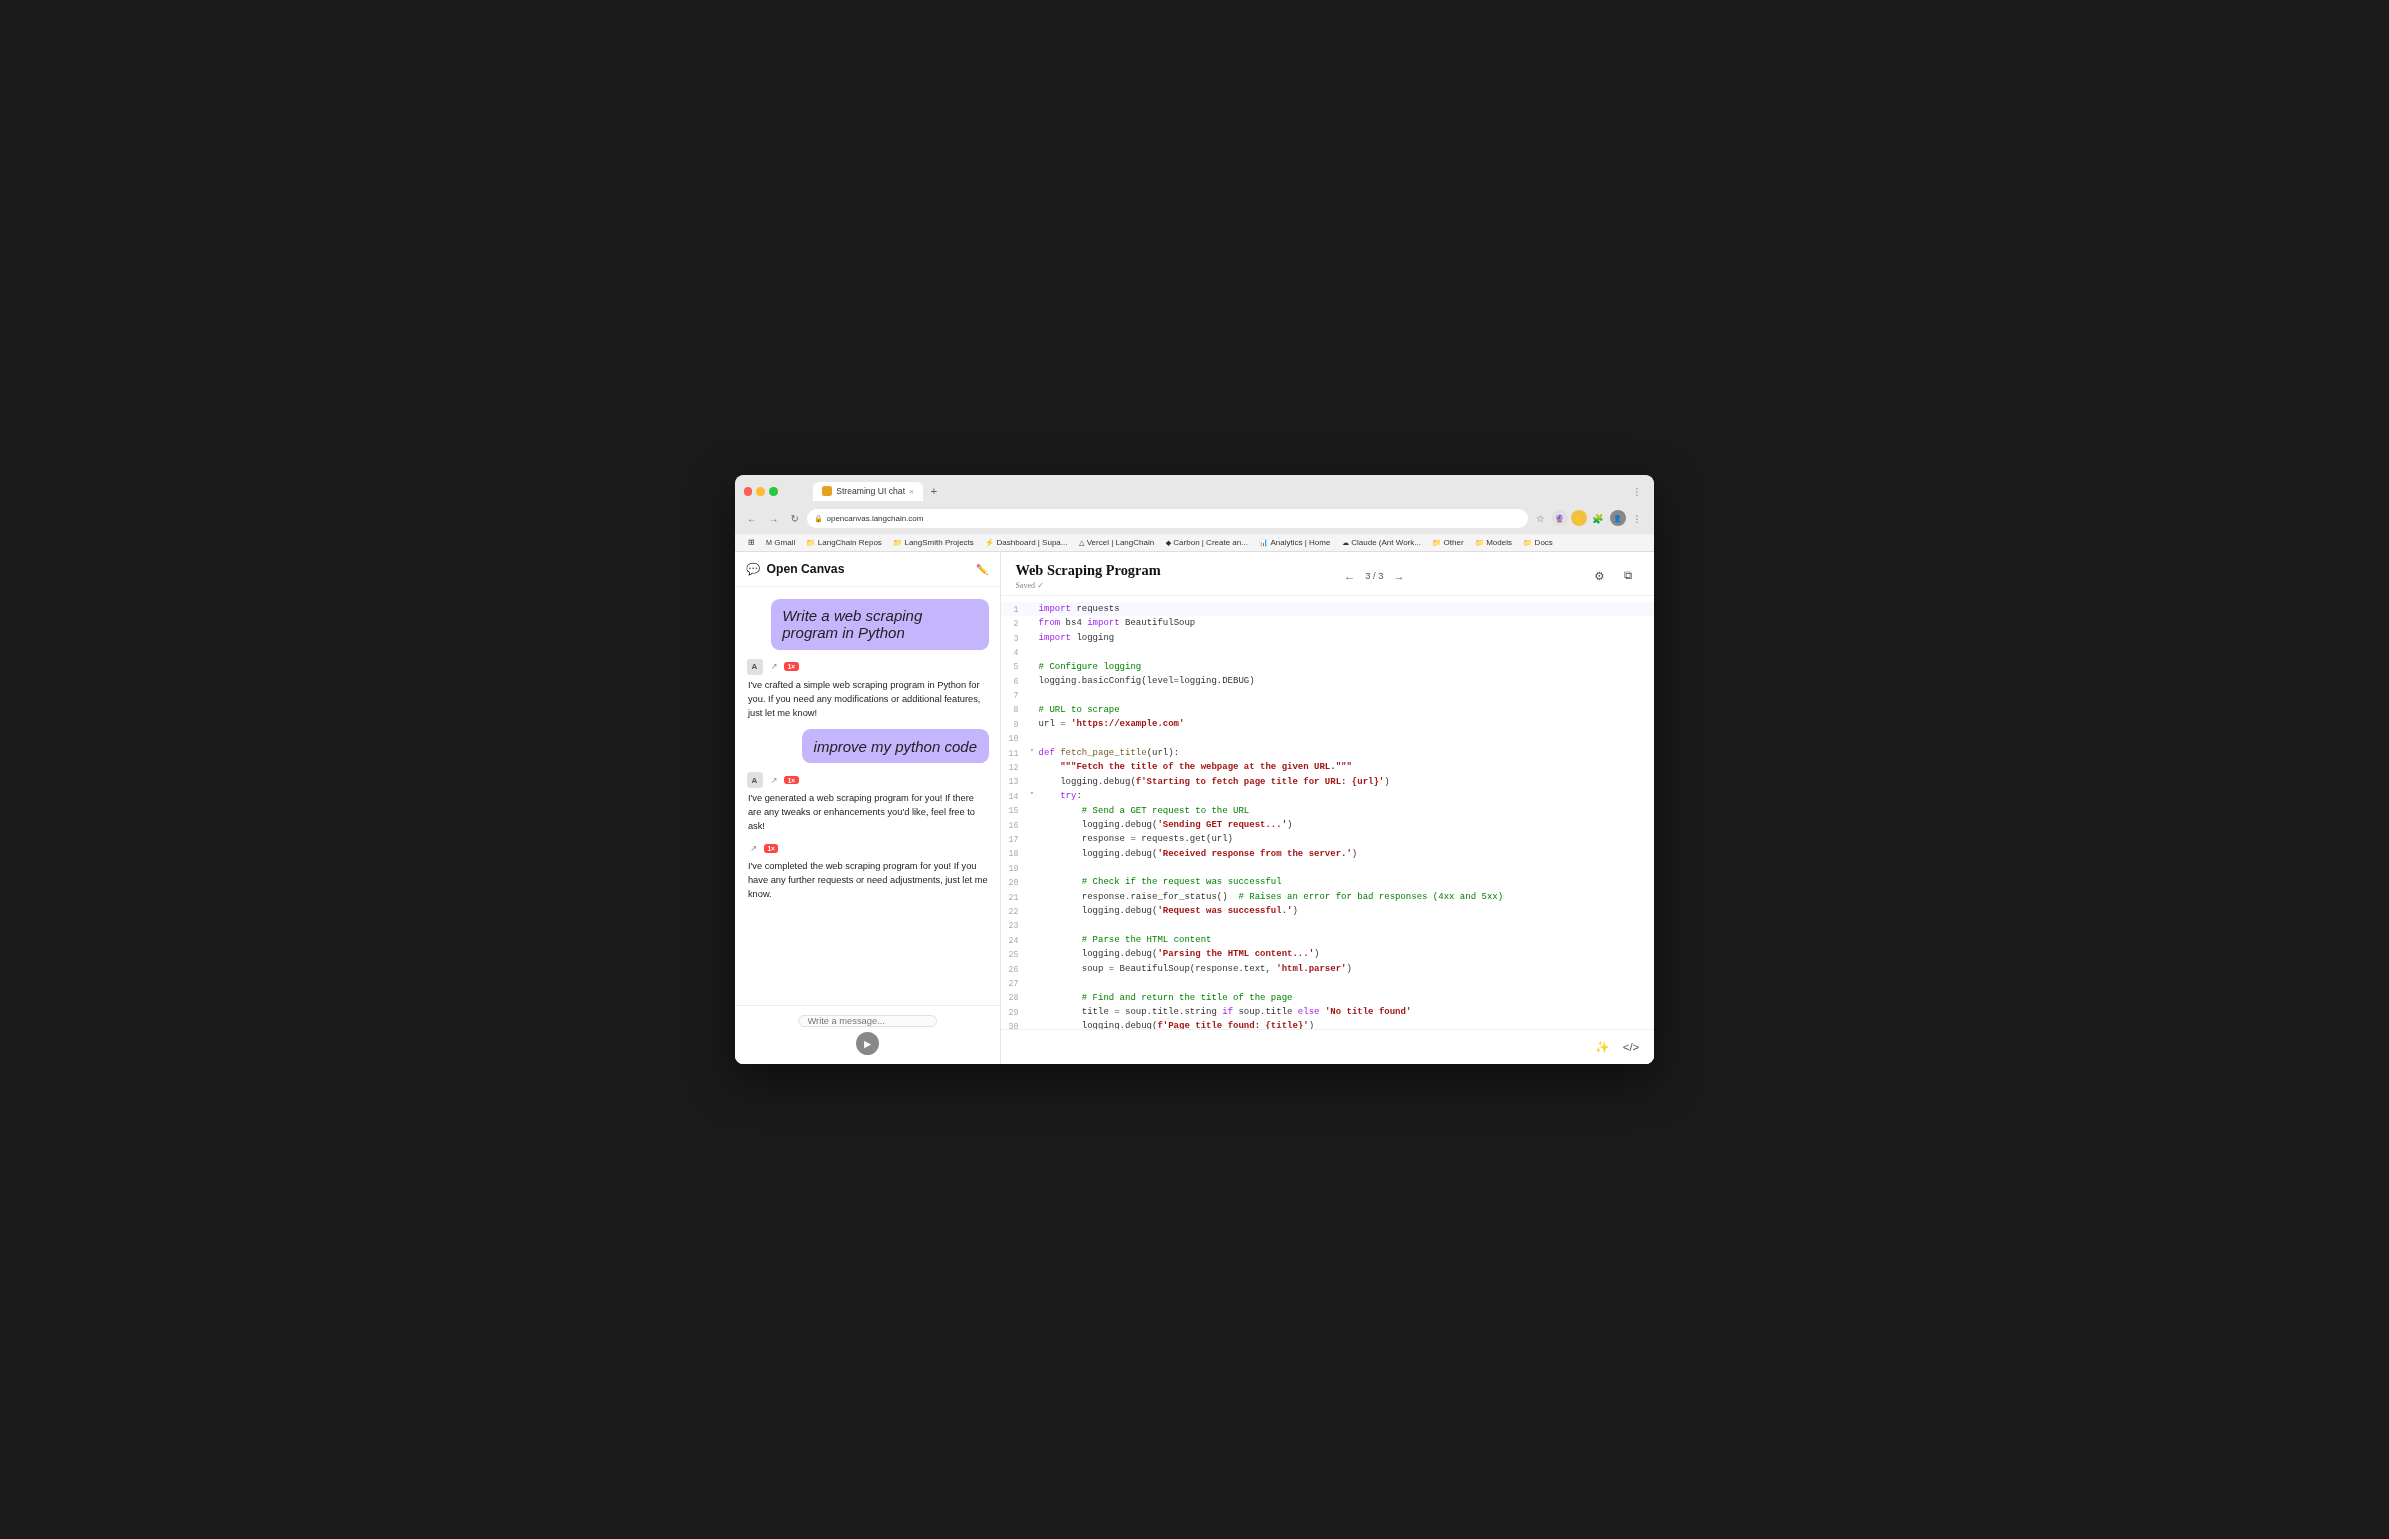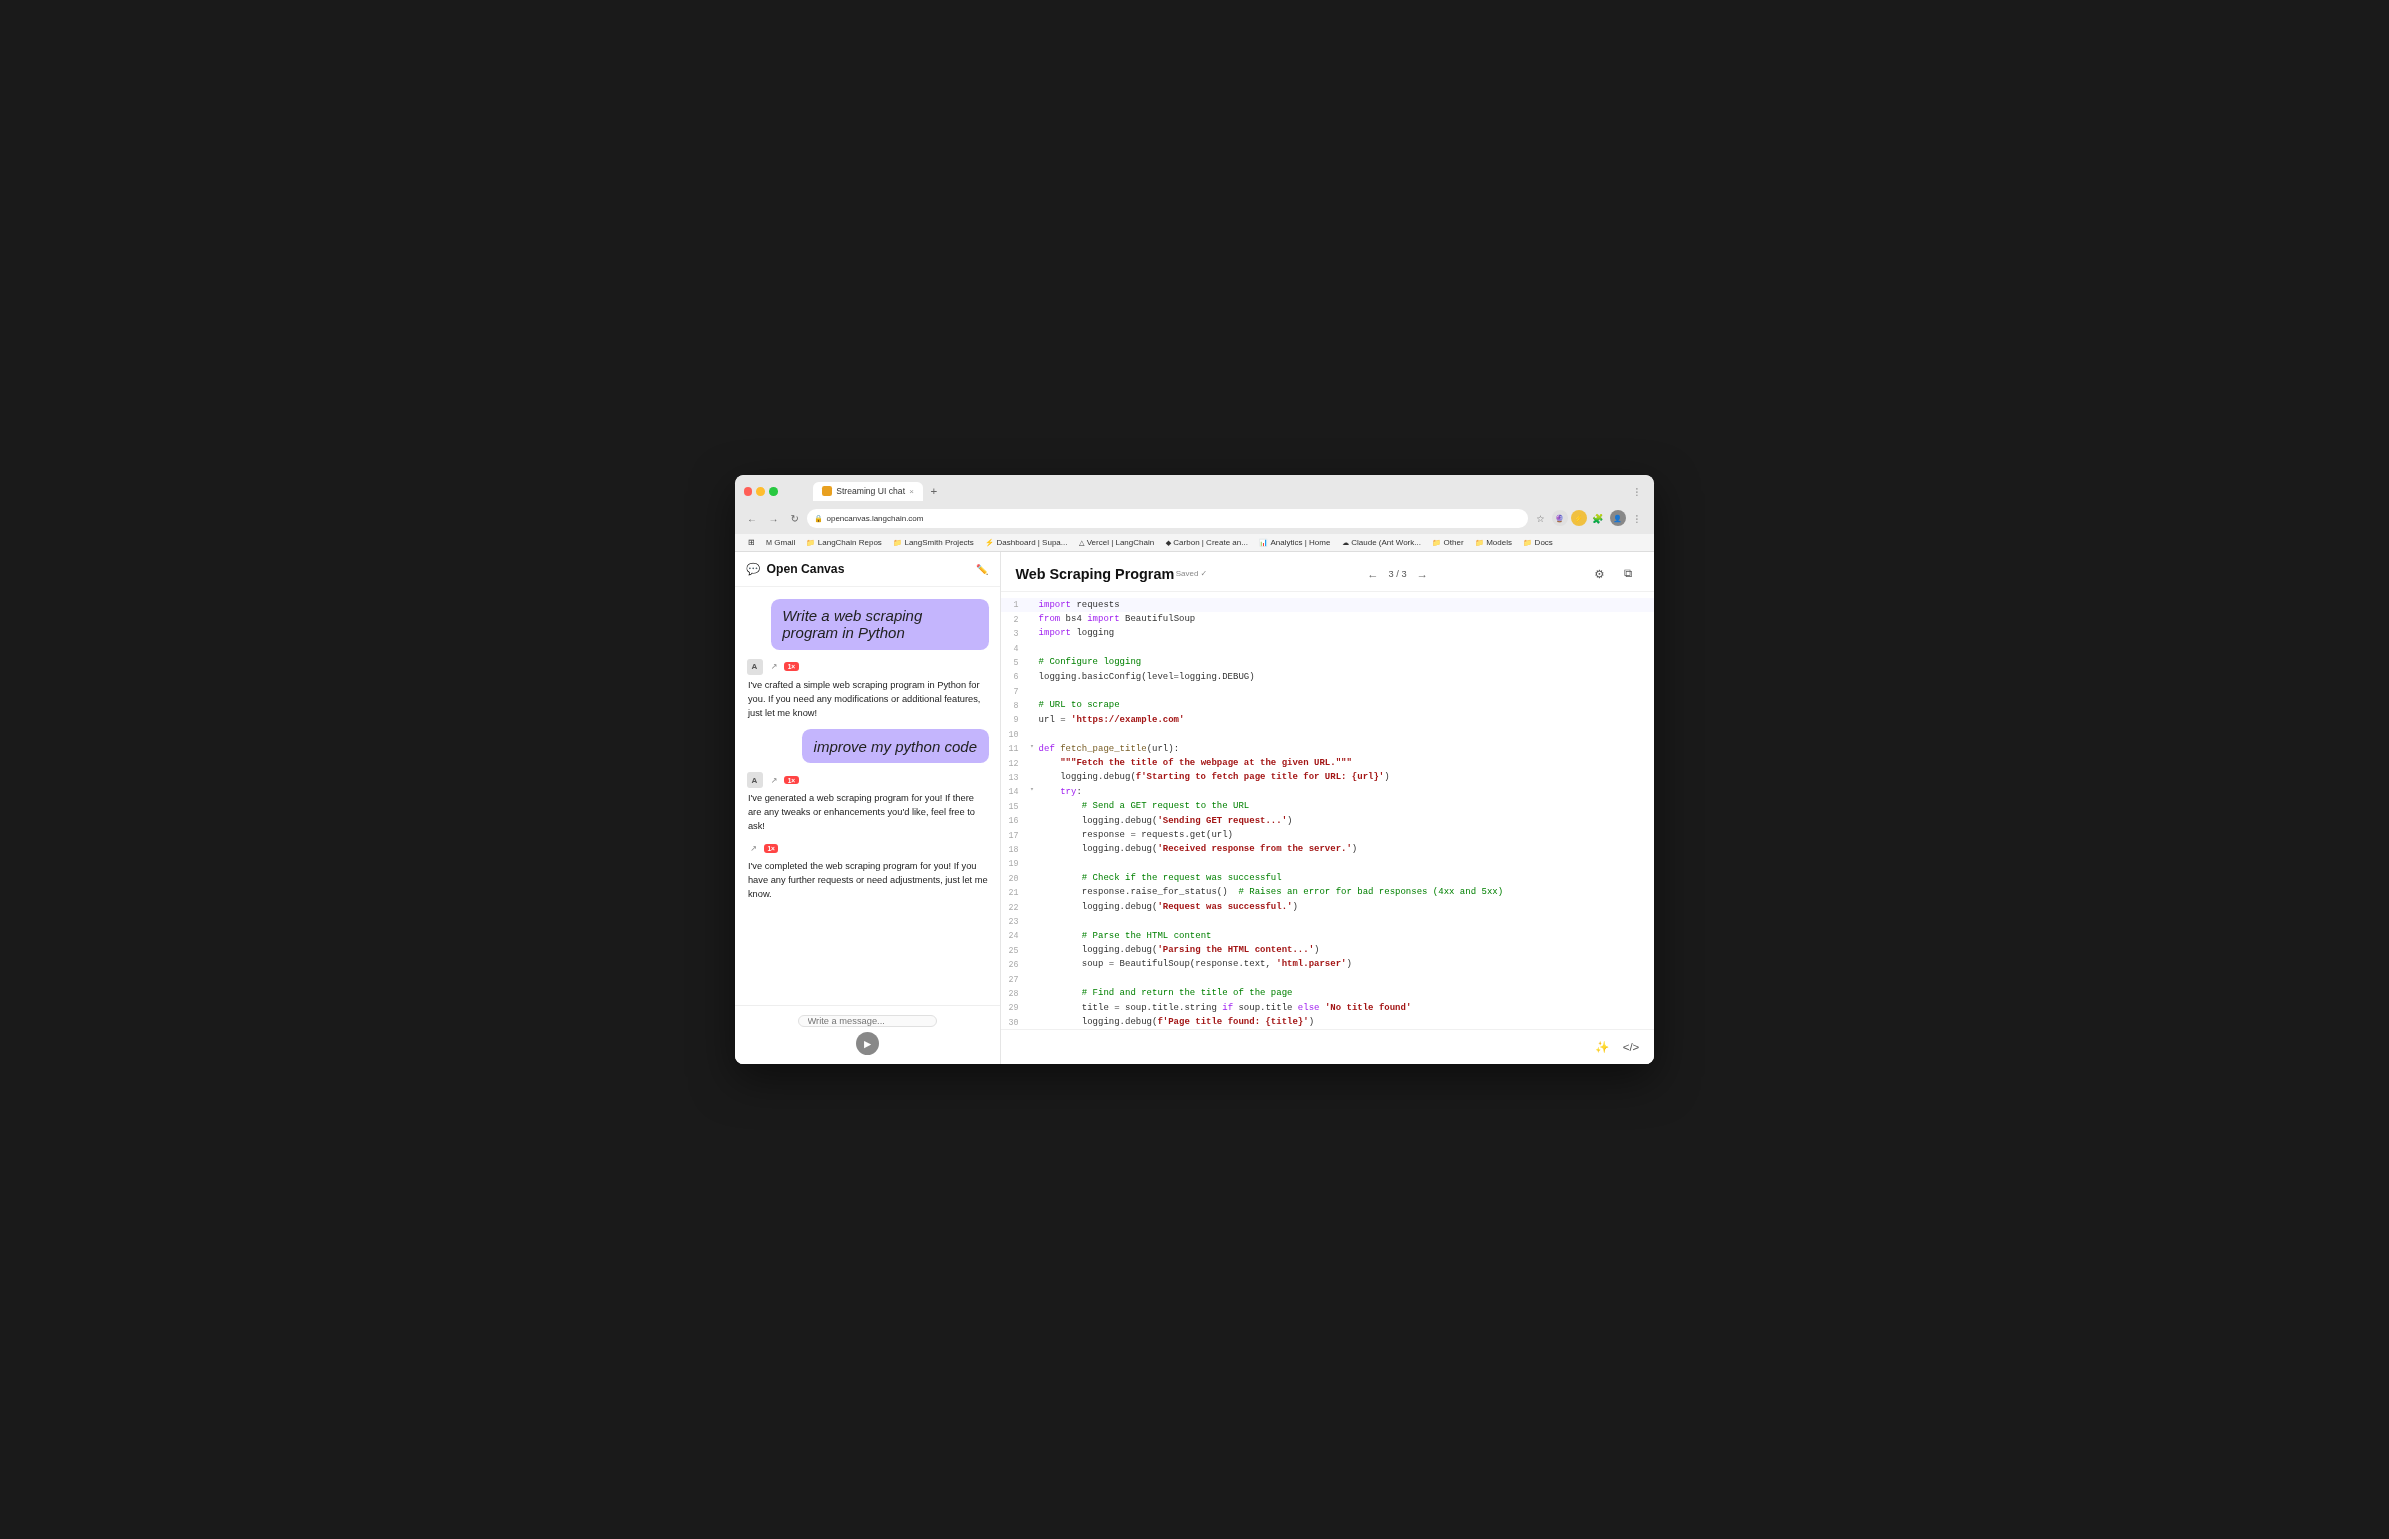--- a/index.html
+++ b/index.html
@@ -307,22 +307,23 @@
     }
     .code-header {
       padding: 10px 14.4px 5.7px;
       display: flex;
       align-items: center;
       justify-content: space-between;
       border-bottom: 0.7px solid #f0f0f0;
     }
     .code-title-area {
       display: flex;
-      flex-direction: row;
+      flex-direction: column;
       gap: 1.4px;
+      font-family: Liberation Serif, serif;
     }
     .code-title {
       font-size: 14.4px;
       font-weight: 600;
       color: #111;
     }
     .code-saved {
       font-size: 8px;
       color: #888;
       display: flex;

